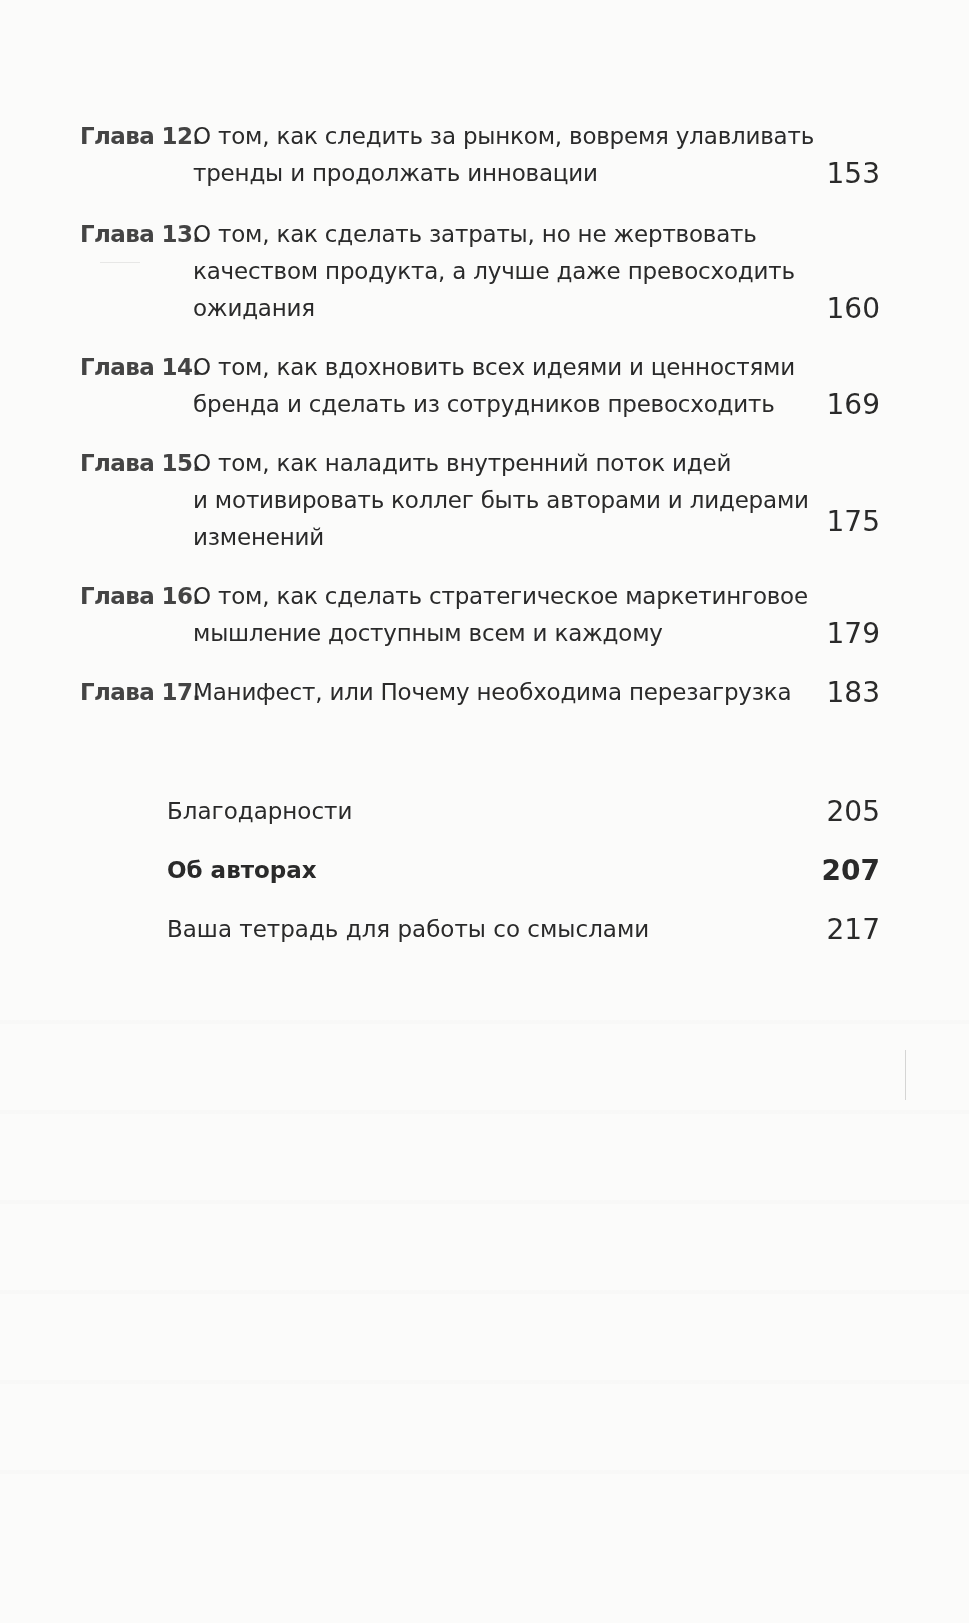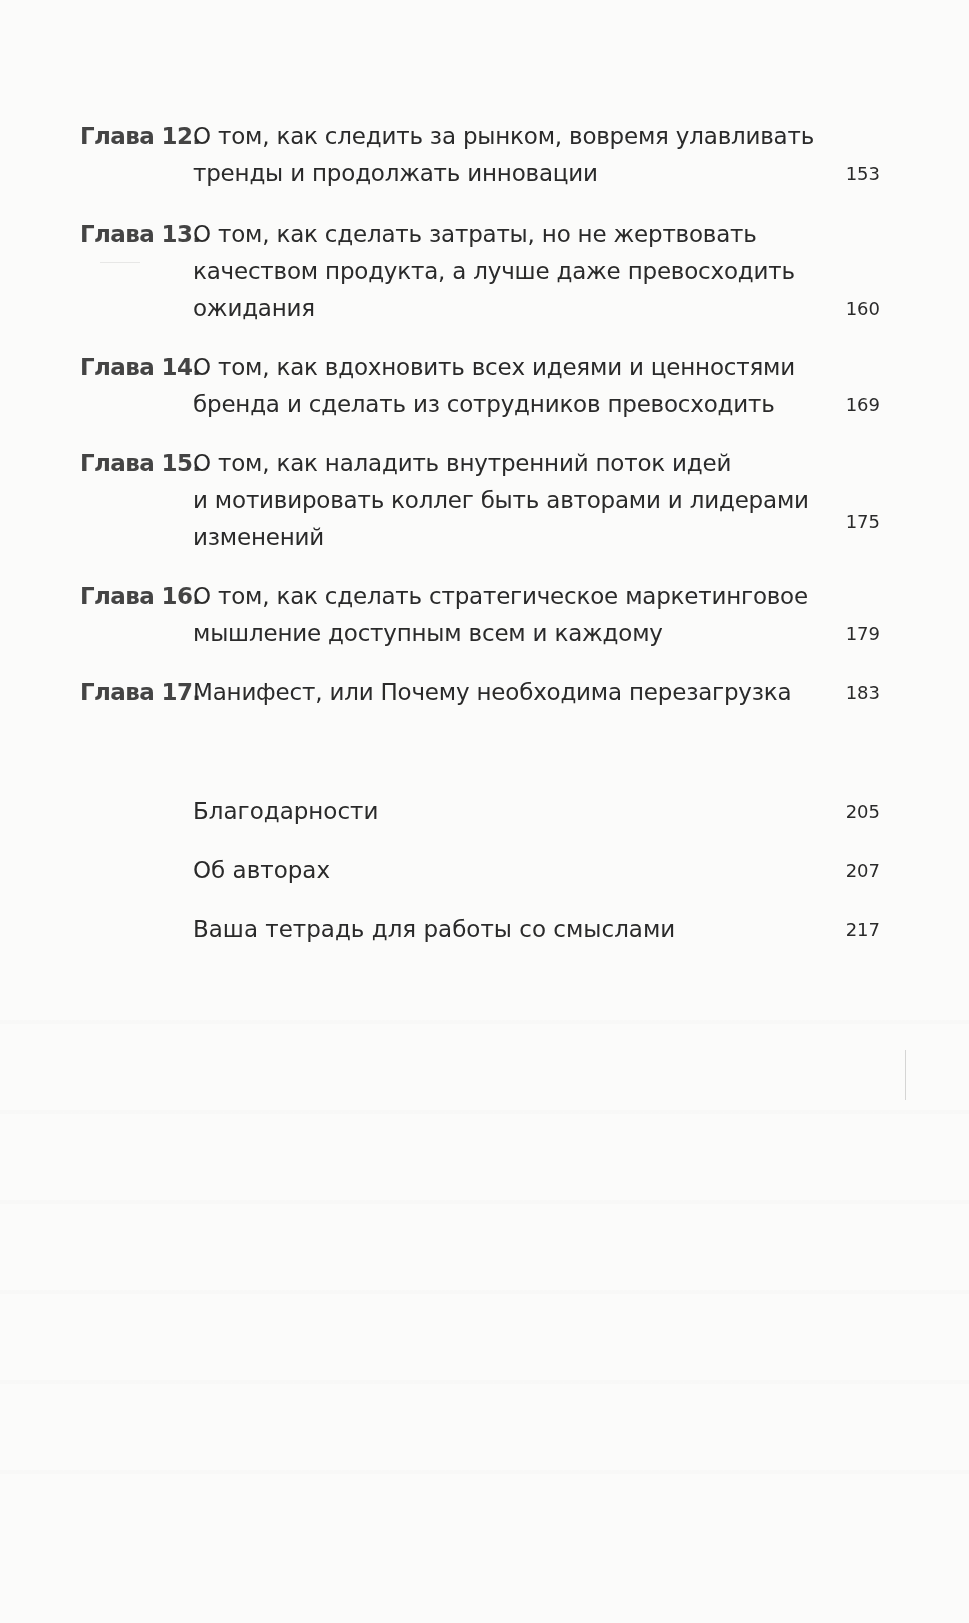--- a/index.html
+++ b/index.html
@@ -12,22 +12,22 @@
     position:absolute; left:0; top:960px; width:969px; height:520px;
     background:
       repeating-linear-gradient(180deg, transparent 0 60px, rgba(0,0,0,0.02) 60px 64px, transparent 64px 90px);
     opacity:0.6;
   }
   .toc { position:absolute; left:80px; top:118px; width:800px; }
   .entry { position:relative; }
   .row { position:relative; display:flex; font-size:23px; line-height:37px; letter-spacing:-0.2px; }
   .label { width:113px; flex:0 0 113px; font-weight:bold; color:#444; white-space:nowrap; letter-spacing:-0.6px; }
   .line { flex:1; white-space:nowrap; }
-  .page-num { position:absolute; right:0; bottom:0; font-size:18px; line-height:37px; }
-  .extra { position:relative; margin-left:113px; font-size:23px; line-height:37px; }
+  .page-num { position:absolute; right:0; bottom:0; font-size:28px; line-height:37px; }
+  .extra { position:relative; margin-left:87px; font-size:23px; line-height:37px; }
   .extra .page-num { right:0; }
   .scratch { position:absolute; border-top:1px solid rgba(0,0,0,0.08); }
 </style>
 </head>
 <body>
 
 <div class="page">
   <div class="ghost"></div>
   <div class="scratch" style="left:100px;top:262px;width:40px;"></div>
   <div class="scratch" style="left:905px;top:1050px;width:0;height:50px;border-left:1px solid rgba(0,0,0,0.15);border-top:none;"></div>
@@ -120,21 +120,21 @@
       <span class="page-num">183</span>
     </div>
 
     <div style="height:82px"></div>
 
     <div class="extra" style="height:37px;">
       <span>Благодарности</span>
       <span class="page-num">205</span>
     </div>
     <div style="height:22px"></div>
-    <div class="extra" style="height:37px;">
+    <div class="extra" style="height:37px;font-weight:bold;">
       <span>Об авторах</span>
       <span class="page-num">207</span>
     </div>
     <div style="height:22px"></div>
     <div class="extra" style="height:37px;">
       <span>Ваша тетрадь для работы со смыслами</span>
       <span class="page-num">217</span>
     </div>
 
   </div>

